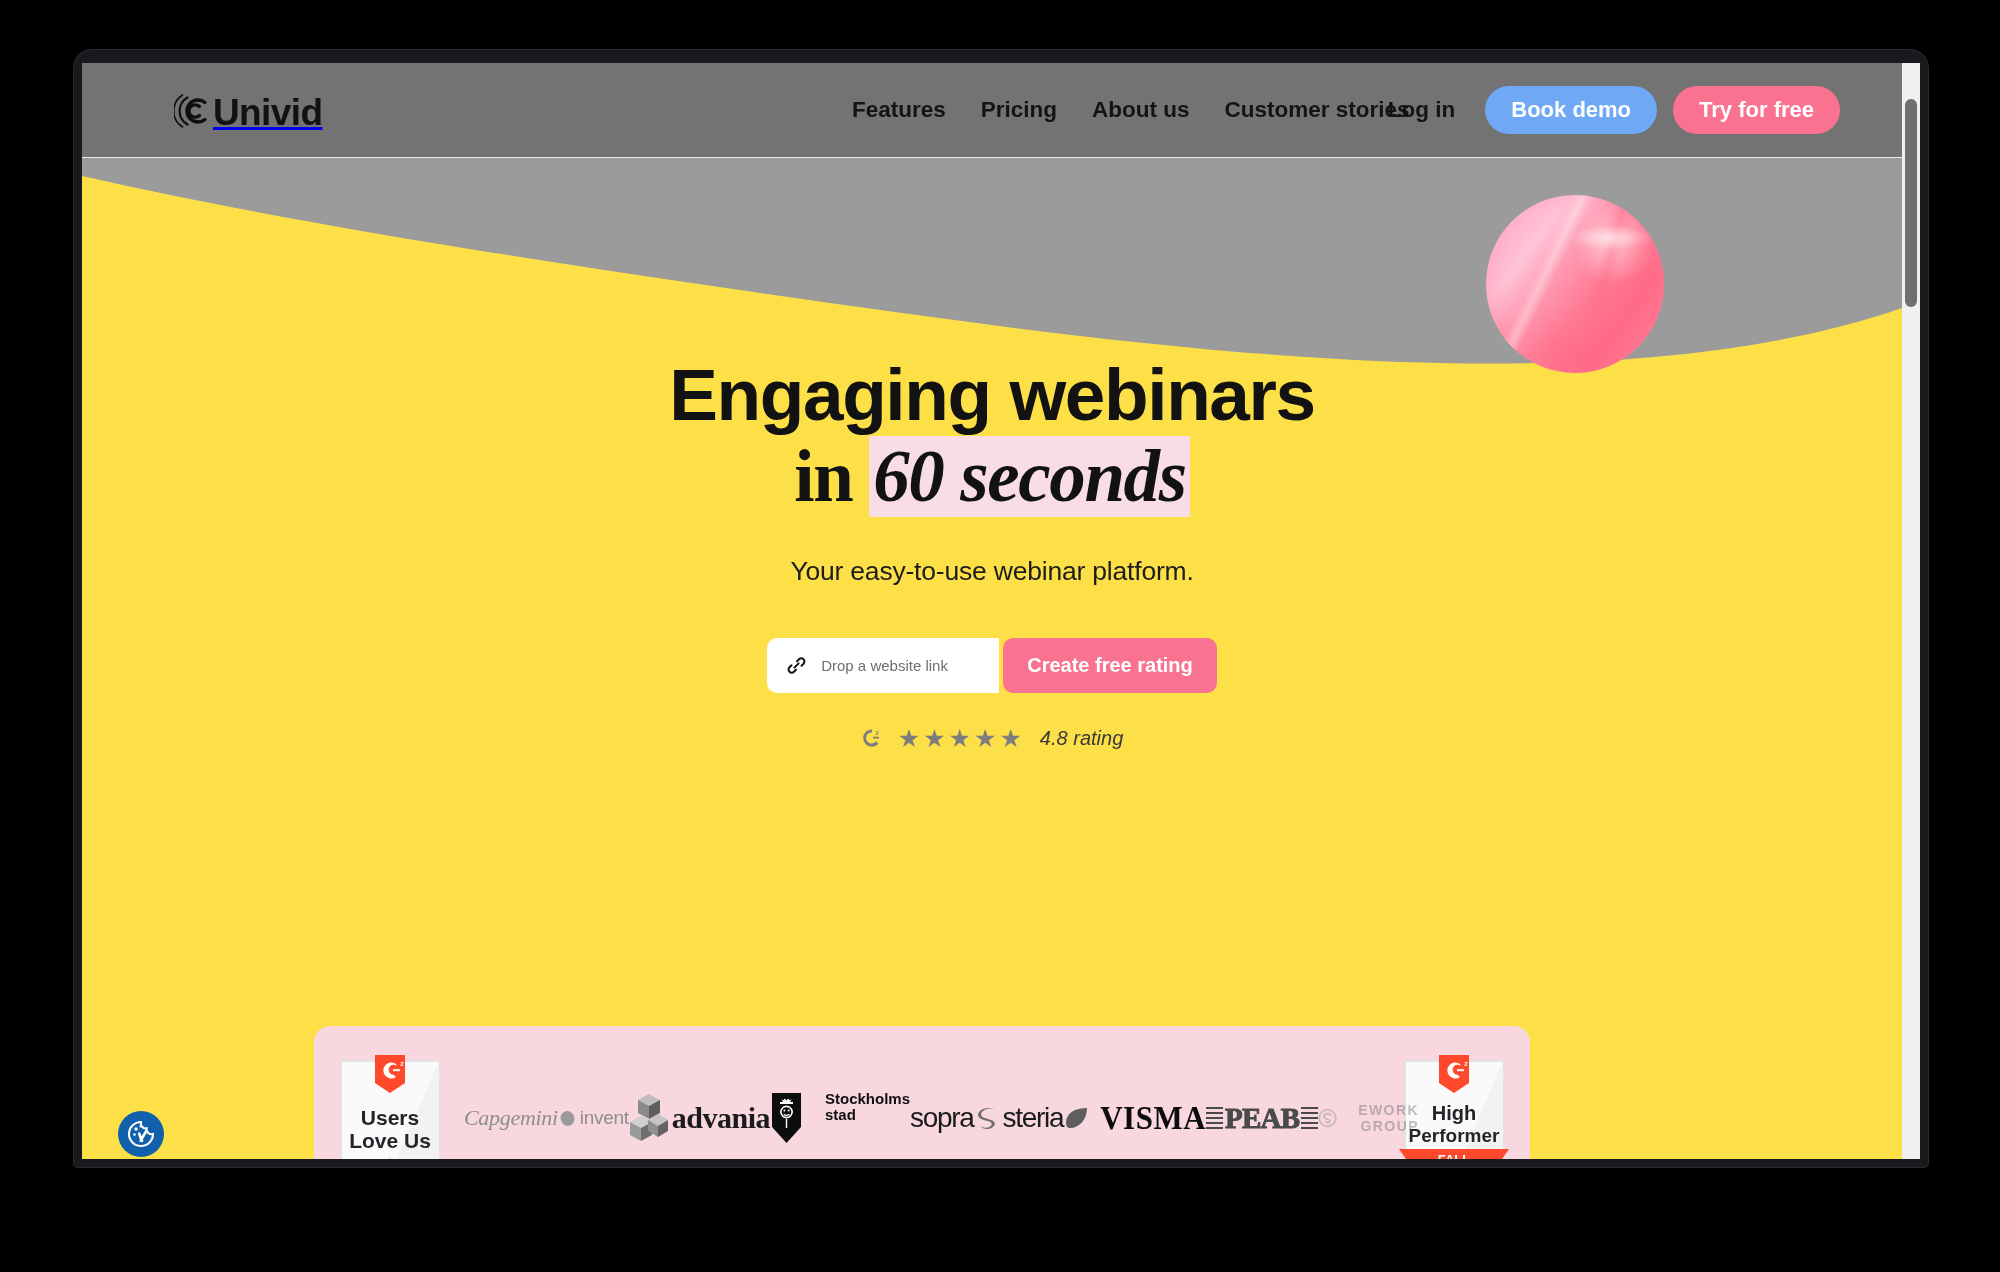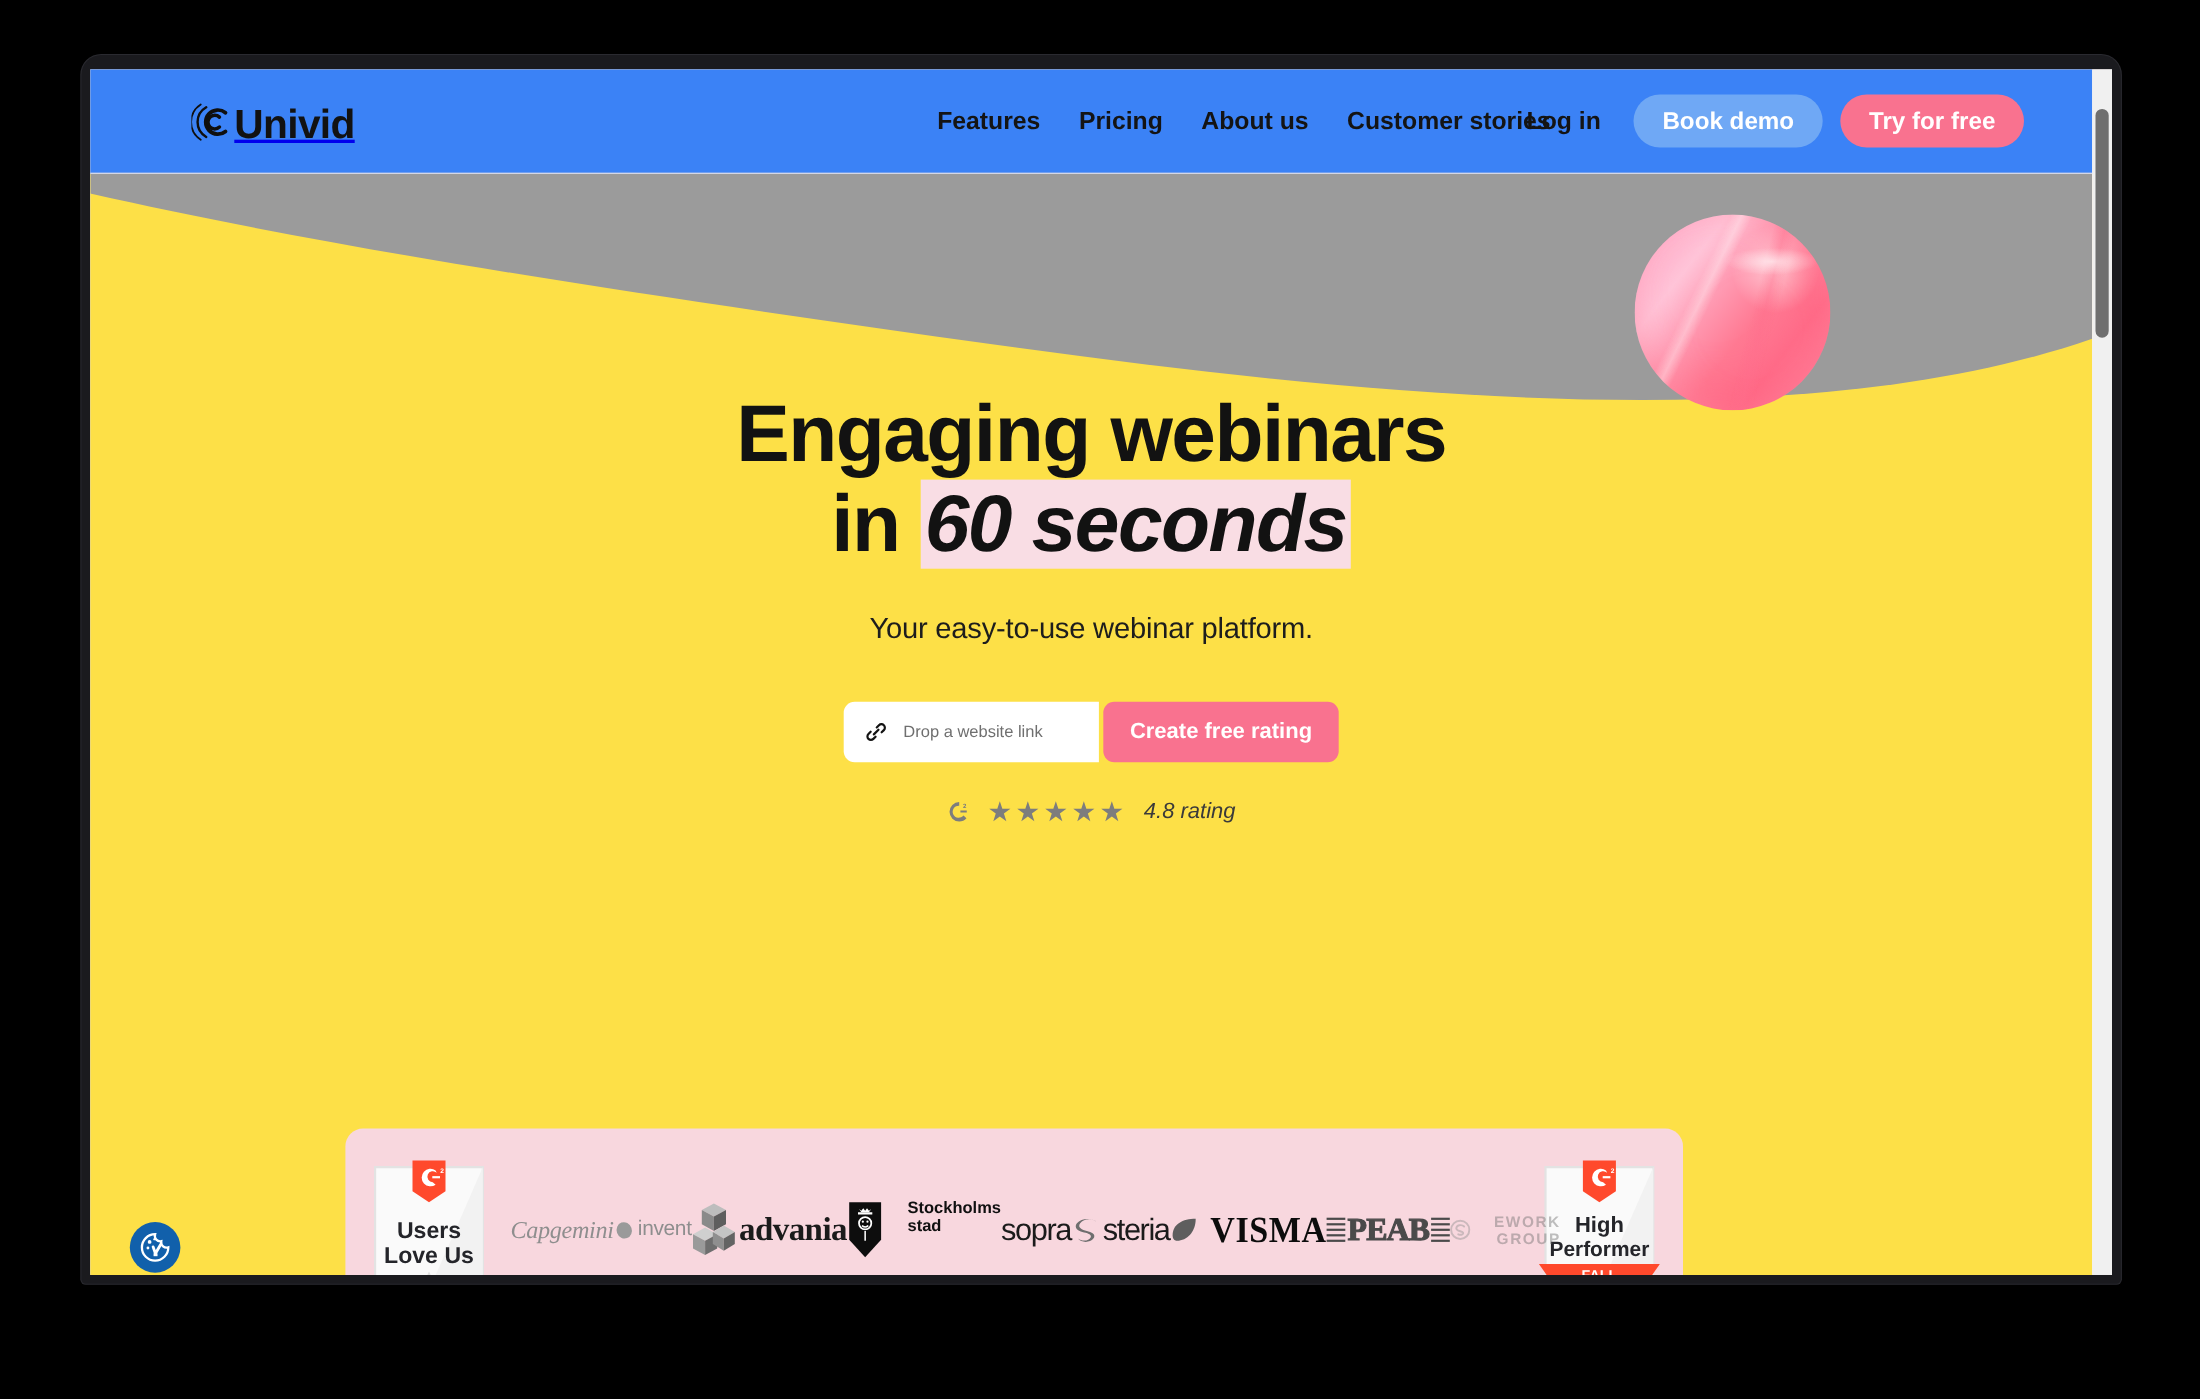--- a/index.html
+++ b/index.html
@@ -32,21 +32,21 @@
     background: #fdf4f2;
     overflow: hidden;
   }
 
   
   #navbar {
     position: absolute;
     left: 0; top: 0;
     width: 1820px;
     height: 95px;
-    background: #3b82f6;
+    background: #737373;
     display: flex;
     align-items: center;
     z-index: 40;
     border-bottom: 1px solid #f0e6e4;
   }
   #brand {
     position: absolute;
     left: 92px;
     display: flex;
     align-items: center;
@@ -164,21 +164,21 @@
     text-align: center;
   }
   #hero-heading {
     margin-top: 196px;
     font-size: 73px;
     line-height: 1.12;
     font-weight: 700;
     color: #121212;
     letter-spacing: -1.4px;
   }
-  #hero-heading-line2 { display: block; }
+  #hero-heading-line2 { display: block; font-family: Liberation Serif, serif; }
   #hero-emphasis {
     font-style: italic;
     font-weight: 800;
     background: #f9dde4;
     padding: 0 4px;
     box-decoration-break: clone;
   }
   #hero-subtitle {
     margin-top: 38px;
     font-size: 26.5px;

